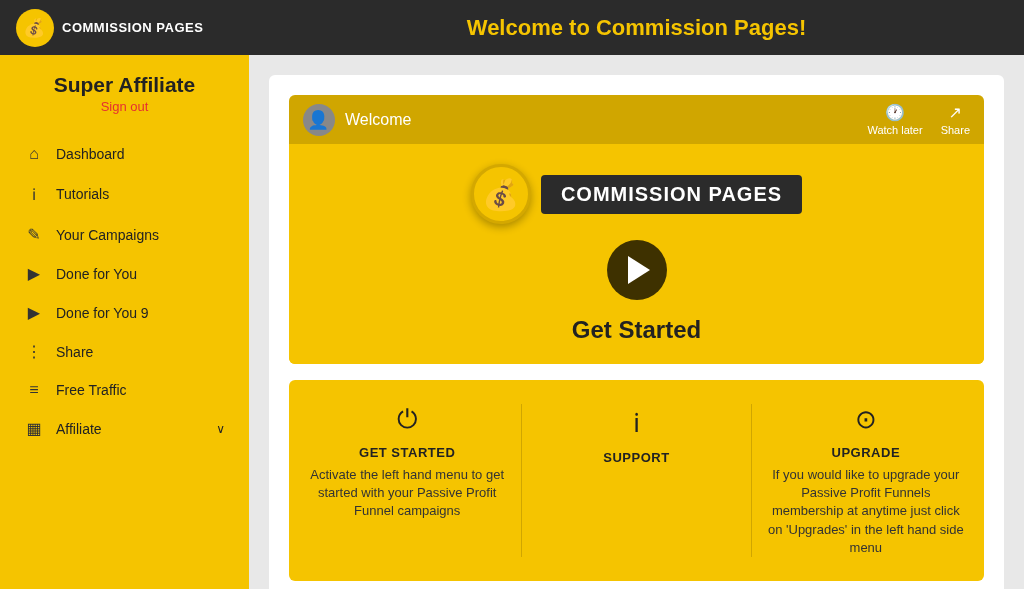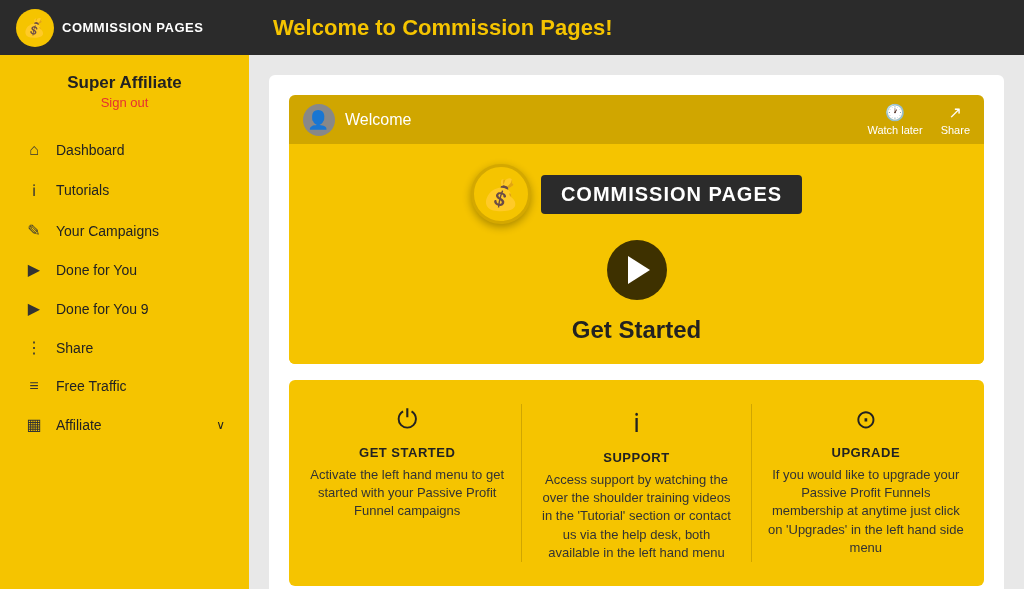--- a/index.html
+++ b/index.html
@@ -45,21 +45,21 @@
       text-transform: uppercase;
       letter-spacing: 0.5px;
     }
 
     #user-section {
       padding: 18px 0 10px;
       text-align: center;
     }
 
     #user-name {
-      font-size: 17px;
+      font-size: 21px;
       font-weight: bold;
       color: #222;
     }
 
     #sign-out {
       font-size: 13px;
       color: #e63030;
       cursor: pointer;
       text-decoration: none;
       text-align: right;
@@ -102,20 +102,21 @@
       height: 589px;
       overflow: hidden;
     }
 
     #top-bar {
       background: #2b2b2b;
       height: 55px;
       display: flex;
       align-items: center;
       padding: 0 24px;
+      justify-content: center;
     }
 
     #page-title {
       color: #f5c400;
       font-size: 22px;
       font-weight: bold;
     }
 
     #content-area {
       flex: 1;
@@ -396,21 +397,20 @@
       <div id="info-section">
         <div class="info-block">
           <div class="info-icon">⏻</div>
           <div class="info-title">GET STARTED</div>
           <div class="info-desc">Activate the left hand menu to get started with your Passive Profit Funnel campaigns</div>
         </div>
         <div class="info-divider"></div>
         <div class="info-block">
           <div class="info-icon">ℹ</div>
           <div class="info-title">SUPPORT</div>
-          <div class="info-desc">Access support by watching the over the shoulder training videos in the 'Tutorial' section or contact us via the help desk, both available in the left hand menu</div>
         </div>
         <div class="info-divider"></div>
         <div class="info-block">
           <div class="info-icon">⊙</div>
           <div class="info-title">UPGRADE</div>
           <div class="info-desc">If you would like to upgrade your Passive Profit Funnels membership at anytime just click on 'Upgrades' in the left hand side menu</div>
         </div>
       </div>
 
     </div>

